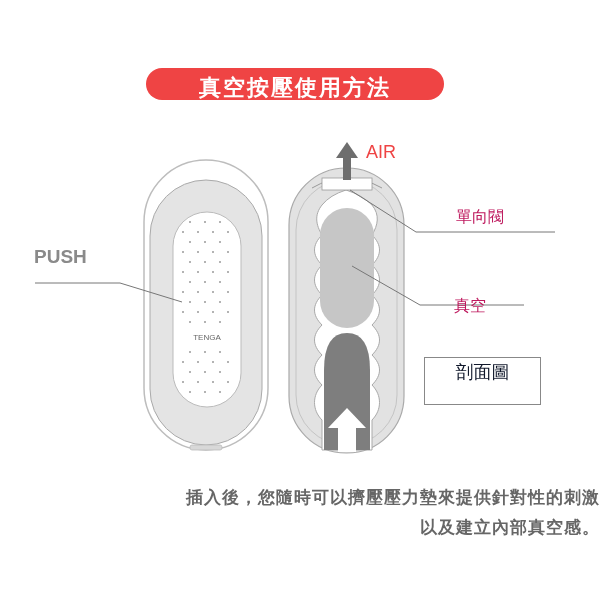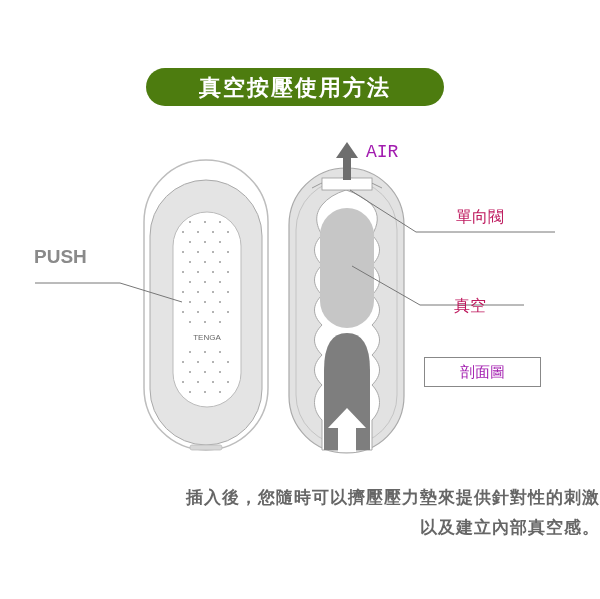--- a/index.html
+++ b/index.html
@@ -1,21 +1,21 @@
 <!DOCTYPE html>
 <html><head>
 <meta charset="utf-8">
 <style>
   html,body{margin:0;padding:0;background:#ffffff;}
   body{width:600px;height:599px;position:relative;overflow:hidden;font-family:"DejaVu Sans",sans-serif;}
-  .title-pill{position:absolute;left:146px;top:68px;width:298px;height:38px;border-radius:20px;background:#4d7c0f;color:#fff;font-size:22px;line-height:40px;text-align:center;letter-spacing:2px;font-weight:bold;}
+  .title-pill{position:absolute;left:146px;top:68px;width:298px;height:32px;border-radius:20px;background:#ef4444;color:#fff;font-size:22px;line-height:40px;text-align:center;letter-spacing:2px;font-weight:bold;}
   .label{position:absolute;color:#be185d;font-size:16px;}
   .push{position:absolute;left:34px;top:246px;font-family:"Liberation Sans",sans-serif;font-weight:bold;font-size:19px;color:#8a8a8a;}
-  .air{position:absolute;left:366px;top:142px;font-family:Liberation Mono, monospace;font-size:18px;color:#a21caf;}
-  .box{position:absolute;left:424px;top:357px;width:117px;height:30px;border:1.5px solid #888;box-sizing:border-box;text-align:center;line-height:28px;font-size:15px;color:#a21caf;}
+  .air{position:absolute;left:366px;top:142px;font-family:Liberation Sans, sans-serif;font-size:18px;color:#ef4444;}
+  .box{position:absolute;left:424px;top:357px;width:117px;height:48px;border:1.5px solid #888;box-sizing:border-box;text-align:center;line-height:28px;font-size:18px;color:#0f172a;}
   .caption{position:absolute;left:0;width:600px;text-align:right;color:#666;font-size:17px;font-weight:bold;letter-spacing:1px;}
   svg{position:absolute;left:0;top:0;}
 </style>
 </head>
 <body>
 
 <div class="title-pill">真空按壓使用方法</div>
 
 <svg width="600" height="599">
 

